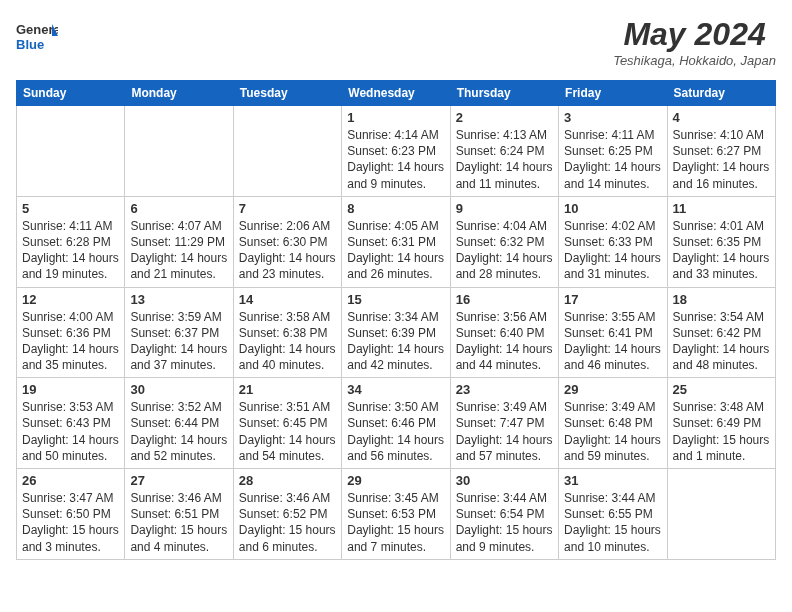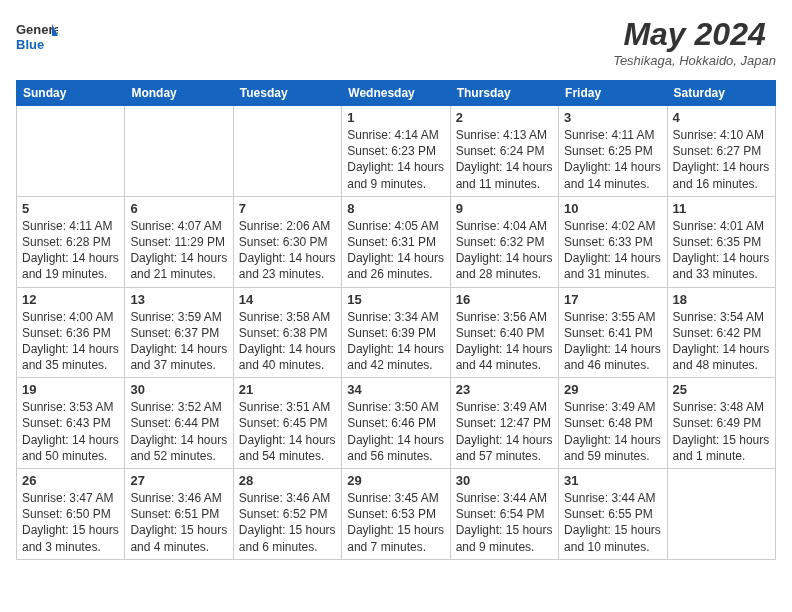--- a/index.html
+++ b/index.html
@@ -196,21 +196,21 @@
         <td>
           <div class="day-number">21</div>
           <div class="day-info"><span>Sunrise: 3:51 AM</span><br><span>Sunset: 6:45 PM</span><br><span>Daylight: 14 hours</span><br><span>and 54 minutes.</span></div>
         </td>
         <td>
           <div class="day-number">34</div>
           <div class="day-info"><span>Sunrise: 3:50 AM</span><br><span>Sunset: 6:46 PM</span><br><span>Daylight: 14 hours</span><br><span>and 56 minutes.</span></div>
         </td>
         <td>
           <div class="day-number">23</div>
-          <div class="day-info"><span>Sunrise: 3:49 AM</span><br><span>Sunset: 12:47 PM</span><br><span>Daylight: 14 hours</span><br><span>and 57 minutes.</span></div>
+          <div class="day-info"><span>Sunrise: 3:49 AM</span><br><span>Sunset: 7:47 PM</span><br><span>Daylight: 14 hours</span><br><span>and 57 minutes.</span></div>
         </td>
         <td>
           <div class="day-number">29</div>
           <div class="day-info"><span>Sunrise: 3:49 AM</span><br><span>Sunset: 6:48 PM</span><br><span>Daylight: 14 hours</span><br><span>and 59 minutes.</span></div>
         </td>
         <td>
           <div class="day-number">25</div>
           <div class="day-info"><span>Sunrise: 3:48 AM</span><br><span>Sunset: 6:49 PM</span><br><span>Daylight: 15 hours</span><br><span>and 1 minute.</span></div>
         </td>
       </tr>

